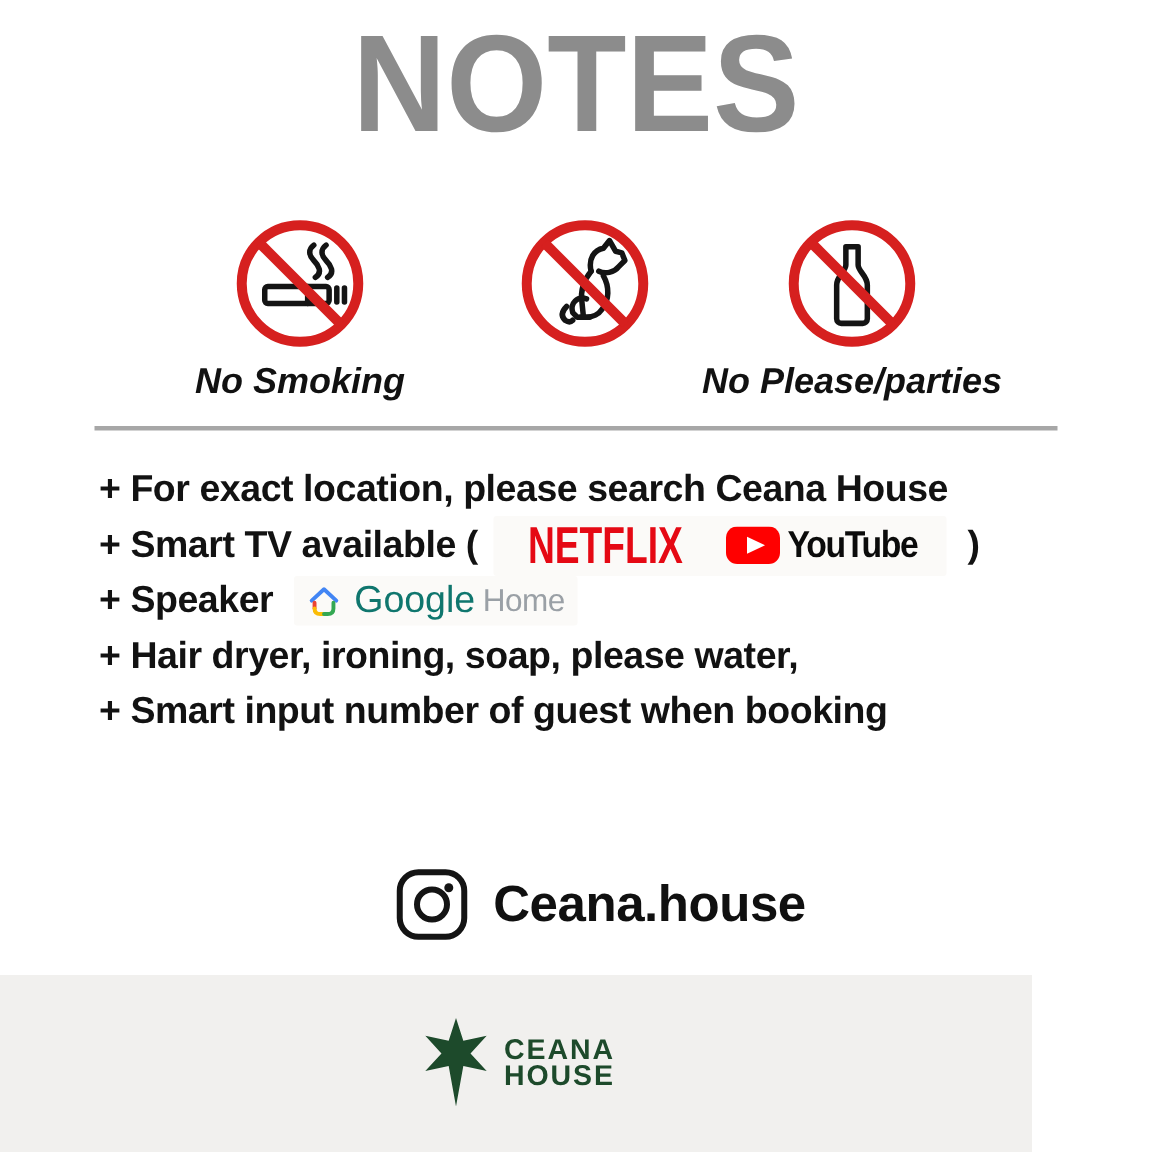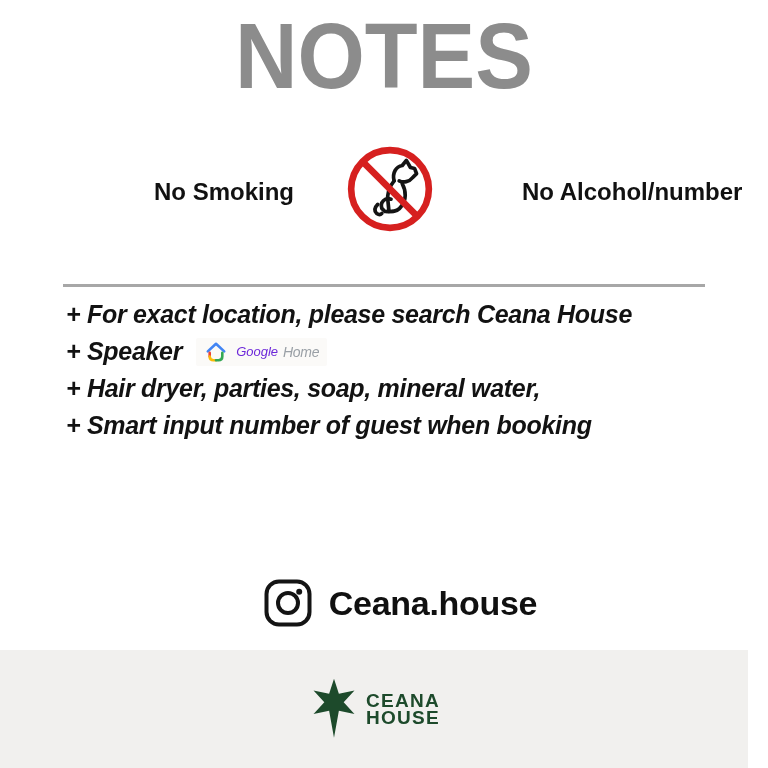--- a/index.html
+++ b/index.html
@@ -11,47 +11,47 @@
   .title{
     position:absolute;top:10px;left:0;width:100%;margin:0;
     text-align:center;font-size:92px;line-height:1;font-weight:700;
     color:#8c8c8c;letter-spacing:0px;transform:scaleX(0.94);transform-origin:center;
   }
   
   .prohibit-row{
     position:absolute;top:143px;left:0;width:100%;
     display:flex;justify-content:center;align-items:flex-start;
   }
-  .prohibit{display:flex;flex-direction:row;align-items:center;width:92px;}
+  .prohibit{display:flex;flex-direction:column;align-items:center;width:92px;font-style:italic;}
   .prohibit:nth-child(1){margin-right:98px;}
   .prohibit:nth-child(2){margin-right:86px;}
   .plabel{margin-top:6px;font-size:24px;font-weight:700;white-space:nowrap;color:#111;}
   
   .divider{position:absolute;top:284px;left:63px;width:642px;height:3px;background:#a7a7a7;border:none;margin:0;}
   
-  .notes{position:absolute;top:296px;left:66px;margin:0;padding:0;list-style:none;font-style:italic;}
+  .notes{position:absolute;top:308px;left:66px;margin:0;padding:0;list-style:none;}
   .notes li{
     height:37px;display:flex;align-items:center;
     font-size:25px;font-weight:700;letter-spacing:-0.3px;color:#121212;white-space:nowrap;
   }
   .chip{display:inline-flex;align-items:center;background:#fbfaf8;padding:2px 10px;margin:0 4px 0 10px;border-radius:2px;}
   .netflix{
     display:inline-block;color:#E50914;font-weight:700;font-size:31px;
     transform:scale(0.8,1.12);transform-origin:center;letter-spacing:0;
   }
   .yt{display:inline-flex;align-items:center;margin-left:16px;}
   .yt-word{display:inline-block;font-weight:700;font-size:25px;letter-spacing:-1px;transform:scaleX(0.9);transform-origin:left center;color:#0b0b0b;margin-left:5px;}
   .ghome{display:inline-flex;align-items:center;background:#fbfaf8;padding:2px 8px;margin-left:14px;border-radius:2px;}
-  .gword{font-size:13px;font-weight:400;letter-spacing:0;color:#6d28d9;margin-left:8px;}
-  .hword{font-size:14px;font-weight:400;color:#9aa0a6;margin-left:5px;}
+  .gword{font-size:25px;font-weight:400;letter-spacing:0;color:#0f766e;margin-left:8px;}
+  .hword{font-size:21px;font-weight:400;color:#9aa0a6;margin-left:5px;}
   
   .insta-row{position:absolute;top:578px;left:16px;width:100%;display:flex;justify-content:center;align-items:center;}
   .insta-handle{font-size:34px;font-weight:700;color:#101010;margin-left:16px;letter-spacing:-0.3px;}
   
-  .footer{position:absolute;top:650px;left:0;width:748px;height:118px;background:#f1f0ee;display:flex;justify-content:center;align-items:center;}
+  .footer{position:absolute;top:650px;left:0;width:688px;height:118px;background:#f1f0ee;display:flex;justify-content:center;align-items:center;}
   .brand{display:flex;align-items:center;}
   .brand-text{display:flex;flex-direction:column;margin-left:6px;color:#1d4a2b;font-weight:700;font-size:19px;line-height:0.92;letter-spacing:1.3px;}
 </style>
 </head>
 <body>
 
 <div class="page">
 
   <h1 class="title">NOTES</h1>
 
@@ -94,48 +94,62 @@
     <div class="prohibit">
       <svg width="92" height="92" viewBox="0 0 90 90">
         <g stroke="#141414" stroke-width="3.6" fill="none" stroke-linejoin="round">
           <path d="M41 21 h8 v12 c0 4 6 7 6 13 v22 a3 3 0 0 1 -3 3 h-14 a3 3 0 0 1 -3 -3 v-22 c0 -6 6 -9 6 -13 z"></path>
         </g>
         <g stroke="#d6201f" stroke-width="6.5" fill="none">
           <circle cx="45" cy="45" r="38"></circle>
           <line x1="18.5" y1="18.5" x2="71.5" y2="71.5"></line>
         </g>
       </svg>
-      <div class="plabel">No Alcohol/number</div>
+      <div class="plabel">No Please/parties</div>
     </div>
 
   </div>
 
   <hr class="divider">
 
   <ul class="notes">
     <li>
         <span>+ For exact location, please search Ceana House</span>
       </li>
+    <li>
+      <span>+ Smart TV available (</span>
+      <span class="chip">
+        <span class="netflix">NETFLIX</span>
+        <span class="yt">
+          <svg width="36" height="25" viewBox="0 0 36 25">
+            <rect x="0" y="0" width="36" height="25" rx="7.5" fill="#FF0000"></rect>
+            <polygon points="14,6.8 26,12.5 14,18.2" fill="#ffffff"></polygon>
+          </svg>
+          <span class="yt-word">YouTube</span>
+        </span>
+      </span>
+      <span style="margin-left:10px;">)</span>
+    </li>
     <li>
       <span>+ Speaker</span>
       <span class="ghome">
         <svg width="24" height="24" viewBox="0 0 24 24">
           <g fill="none" stroke-width="2.6" stroke-linecap="round" stroke-linejoin="round">
             <path d="M3.8 11.4 L12 3.8 L20.2 11.4" stroke="#4285F4"></path>
             <path d="M5.7 12.8 L5.7 16.6" stroke="#EA4335"></path>
             <path d="M5.7 16.6 C5.7 19.1 7.1 20.3 9.5 20.3 L12 20.3" stroke="#FBBC05"></path>
             <path d="M12 20.3 L14.5 20.3 C16.9 20.3 18.3 19.1 18.3 16.6 L18.3 12.8" stroke="#34A853"></path>
           </g>
         </svg>
         <span class="gword">Google</span>
         <span class="hword">Home</span>
       </span>
     </li>
     <li>
-        <span>+ Hair dryer, parties, soap, mineral water,</span>
+        <span>+ Hair dryer, ironing, soap, please water,</span>
       </li>
     <li>
         <span>+ Smart input number of guest when booking</span>
       </li>
   </ul>
 
   <div class="insta-row">
     <svg width="50" height="50" viewBox="0 0 50 50">
       <g fill="none" stroke="#141414" stroke-width="4">
         <rect x="3.5" y="3.5" width="43" height="43" rx="12.5"></rect>

